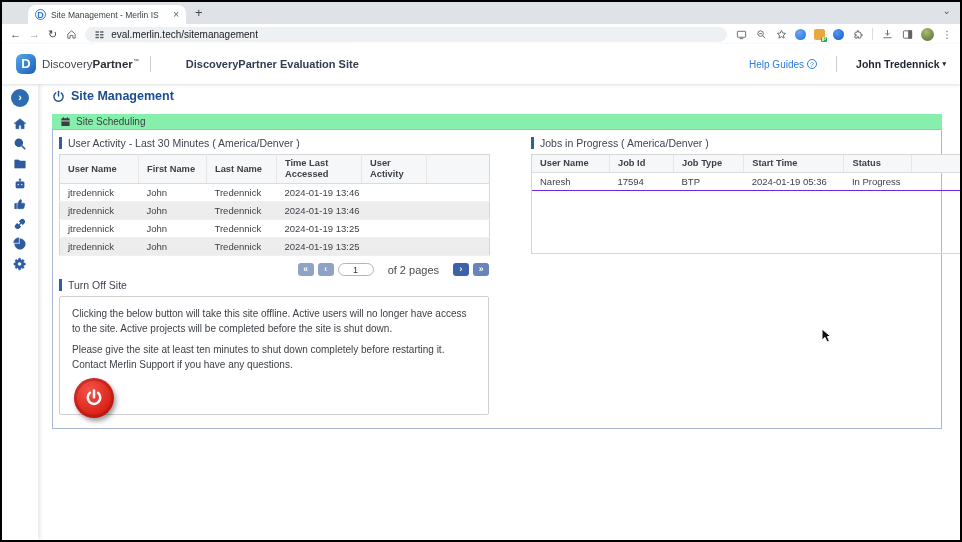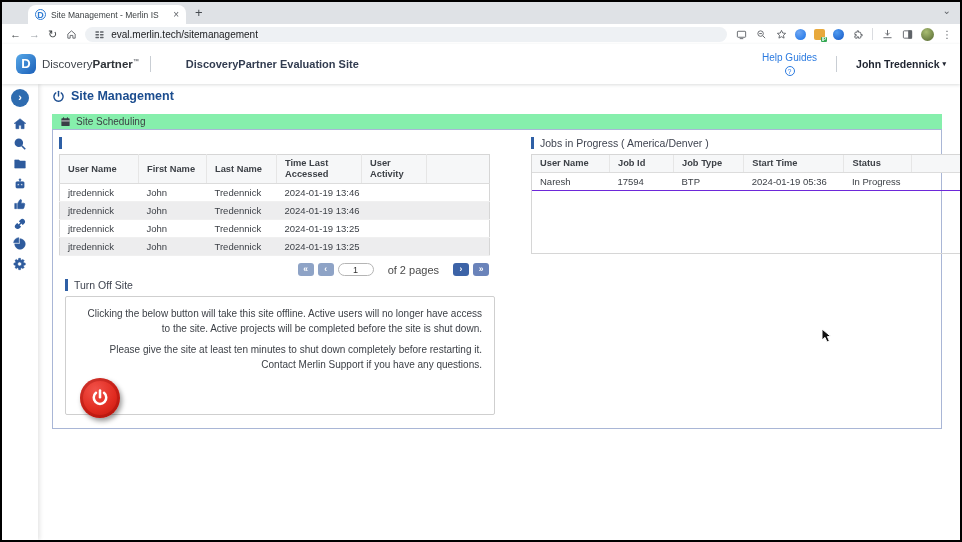--- a/index.html
+++ b/index.html
@@ -39,21 +39,21 @@
   .app-header { height:40px; background:#fff; display:flex; align-items:center; padding:0 14px;
                 box-shadow:0 1px 3px rgba(60,64,67,.18); position:relative; z-index:6; }
   .logo-mark { width:20px; height:20px; border-radius:6px; background:linear-gradient(135deg,#57a8e8,#1b5fb8);
                color:#fff; font-weight:bold; font-size:13px; line-height:20px; text-align:center; }
   .wordmark { margin-left:6px; font-size:11.5px; color:#42474e; }
   .wordmark b { color:#2f3338; }
   .wordmark sup { font-size:6px; }
   .hdr-div { width:1px; height:16px; background:#c9ced4; margin:0 11px; }
   .site-title { font-size:11px; font-weight:bold; color:#323c50;padding-left:24px; }
   .hdr-right { margin-left:auto; display:flex; align-items:center; gap:8px; }
-  .help-link { font-size:10px; color:#2c7be0; display:flex; align-items:center; gap:3px;flex-direction:column; }
+  .help-link { font-size:10px; color:#2c7be0; display:flex; align-items:center; gap:3px; }
   .help-q { width:10px; height:10px; border-radius:50%; border:1px solid #2c7be0; font-size:7px; line-height:9px;
             text-align:center; color:#2c7be0; }
   .user-menu { font-size:10.5px; font-weight:bold; color:#1f2430; display:flex; align-items:center; gap:3px; }
   .caret { font-size:7px; color:#1f2430; }
 
   
   .app-body { display:flex; height:456px; }
   .sidebar { width:36px; background:#fff; box-shadow:2px 0 4px rgba(0,0,0,.10); display:flex; flex-direction:column;
              align-items:center; padding-top:5px; z-index:5; }
   .sb-circle { width:18px; height:18px; border-radius:50%; background:#2e6cb0; color:#fff; font-size:11px;
@@ -76,21 +76,21 @@
   .tab-ic svg { width:11px; height:11px; display:block; }
 
   .panel { position:absolute; left:14px; top:45px; width:890px; height:300px; border:1px solid #a9b6d6; background:#fff; }
 
   .section-title { display:flex; align-items:center; gap:6px; height:14px; }
   .accent { width:3px; height:12px; background:#2e5fa5; }
   .section-title span { font-size:10.5px; color:#3f4450; }
 
   .ua-card { position:absolute; left:6px; top:6px; width:430px; }
   .jobs-card { position:absolute; left:446px; top:6px; width:440px;margin-left:32px; }
-  .to-card { position:absolute; left:12px; top:148px; width:430px;text-align:right; }
+  .to-card { position:absolute; left:6px; top:148px; width:430px; }
 
   table { width:100%; border-collapse:collapse; font-size:9.5px; color:#3d4147; table-layout:fixed; }
   .ua-table { margin-top:4px; border:1px solid #d6d6d6; }
   th { background:#f6f7f8; font-weight:bold; text-align:left; padding:3px 0 3px 8px; font-size:9.3px;
        line-height:1.2; border-bottom:1px solid #dcdcdc; border-right:1px solid #e6e6e6; }
   th:last-child { border-right:none; }
   td { padding:3px 0 3px 8px; height:16px; overflow:hidden; white-space:nowrap; }
   tbody tr { border-bottom:1px solid #f0f0f0; }
   tbody tr:nth-child(even) { background:#ededee; }
 
@@ -293,20 +293,21 @@
             <span>Site Scheduling</span>
           </div>
         </div>
       </div>
 
       <div class="panel">
 
         <div class="ua-card">
           <div class="section-title">
             <div class="accent"></div>
+            <span>User Activity - Last 30 Minutes ( America/Denver )</span>
           </div>
           <table class="ua-table">
             <colgroup>
                 <col style="width:79px">
                 <col style="width:68px">
                 <col style="width:70px">
                 <col style="width:85px">
                 <col style="width:65px">
                 <col style="width:63px">
               </colgroup>

